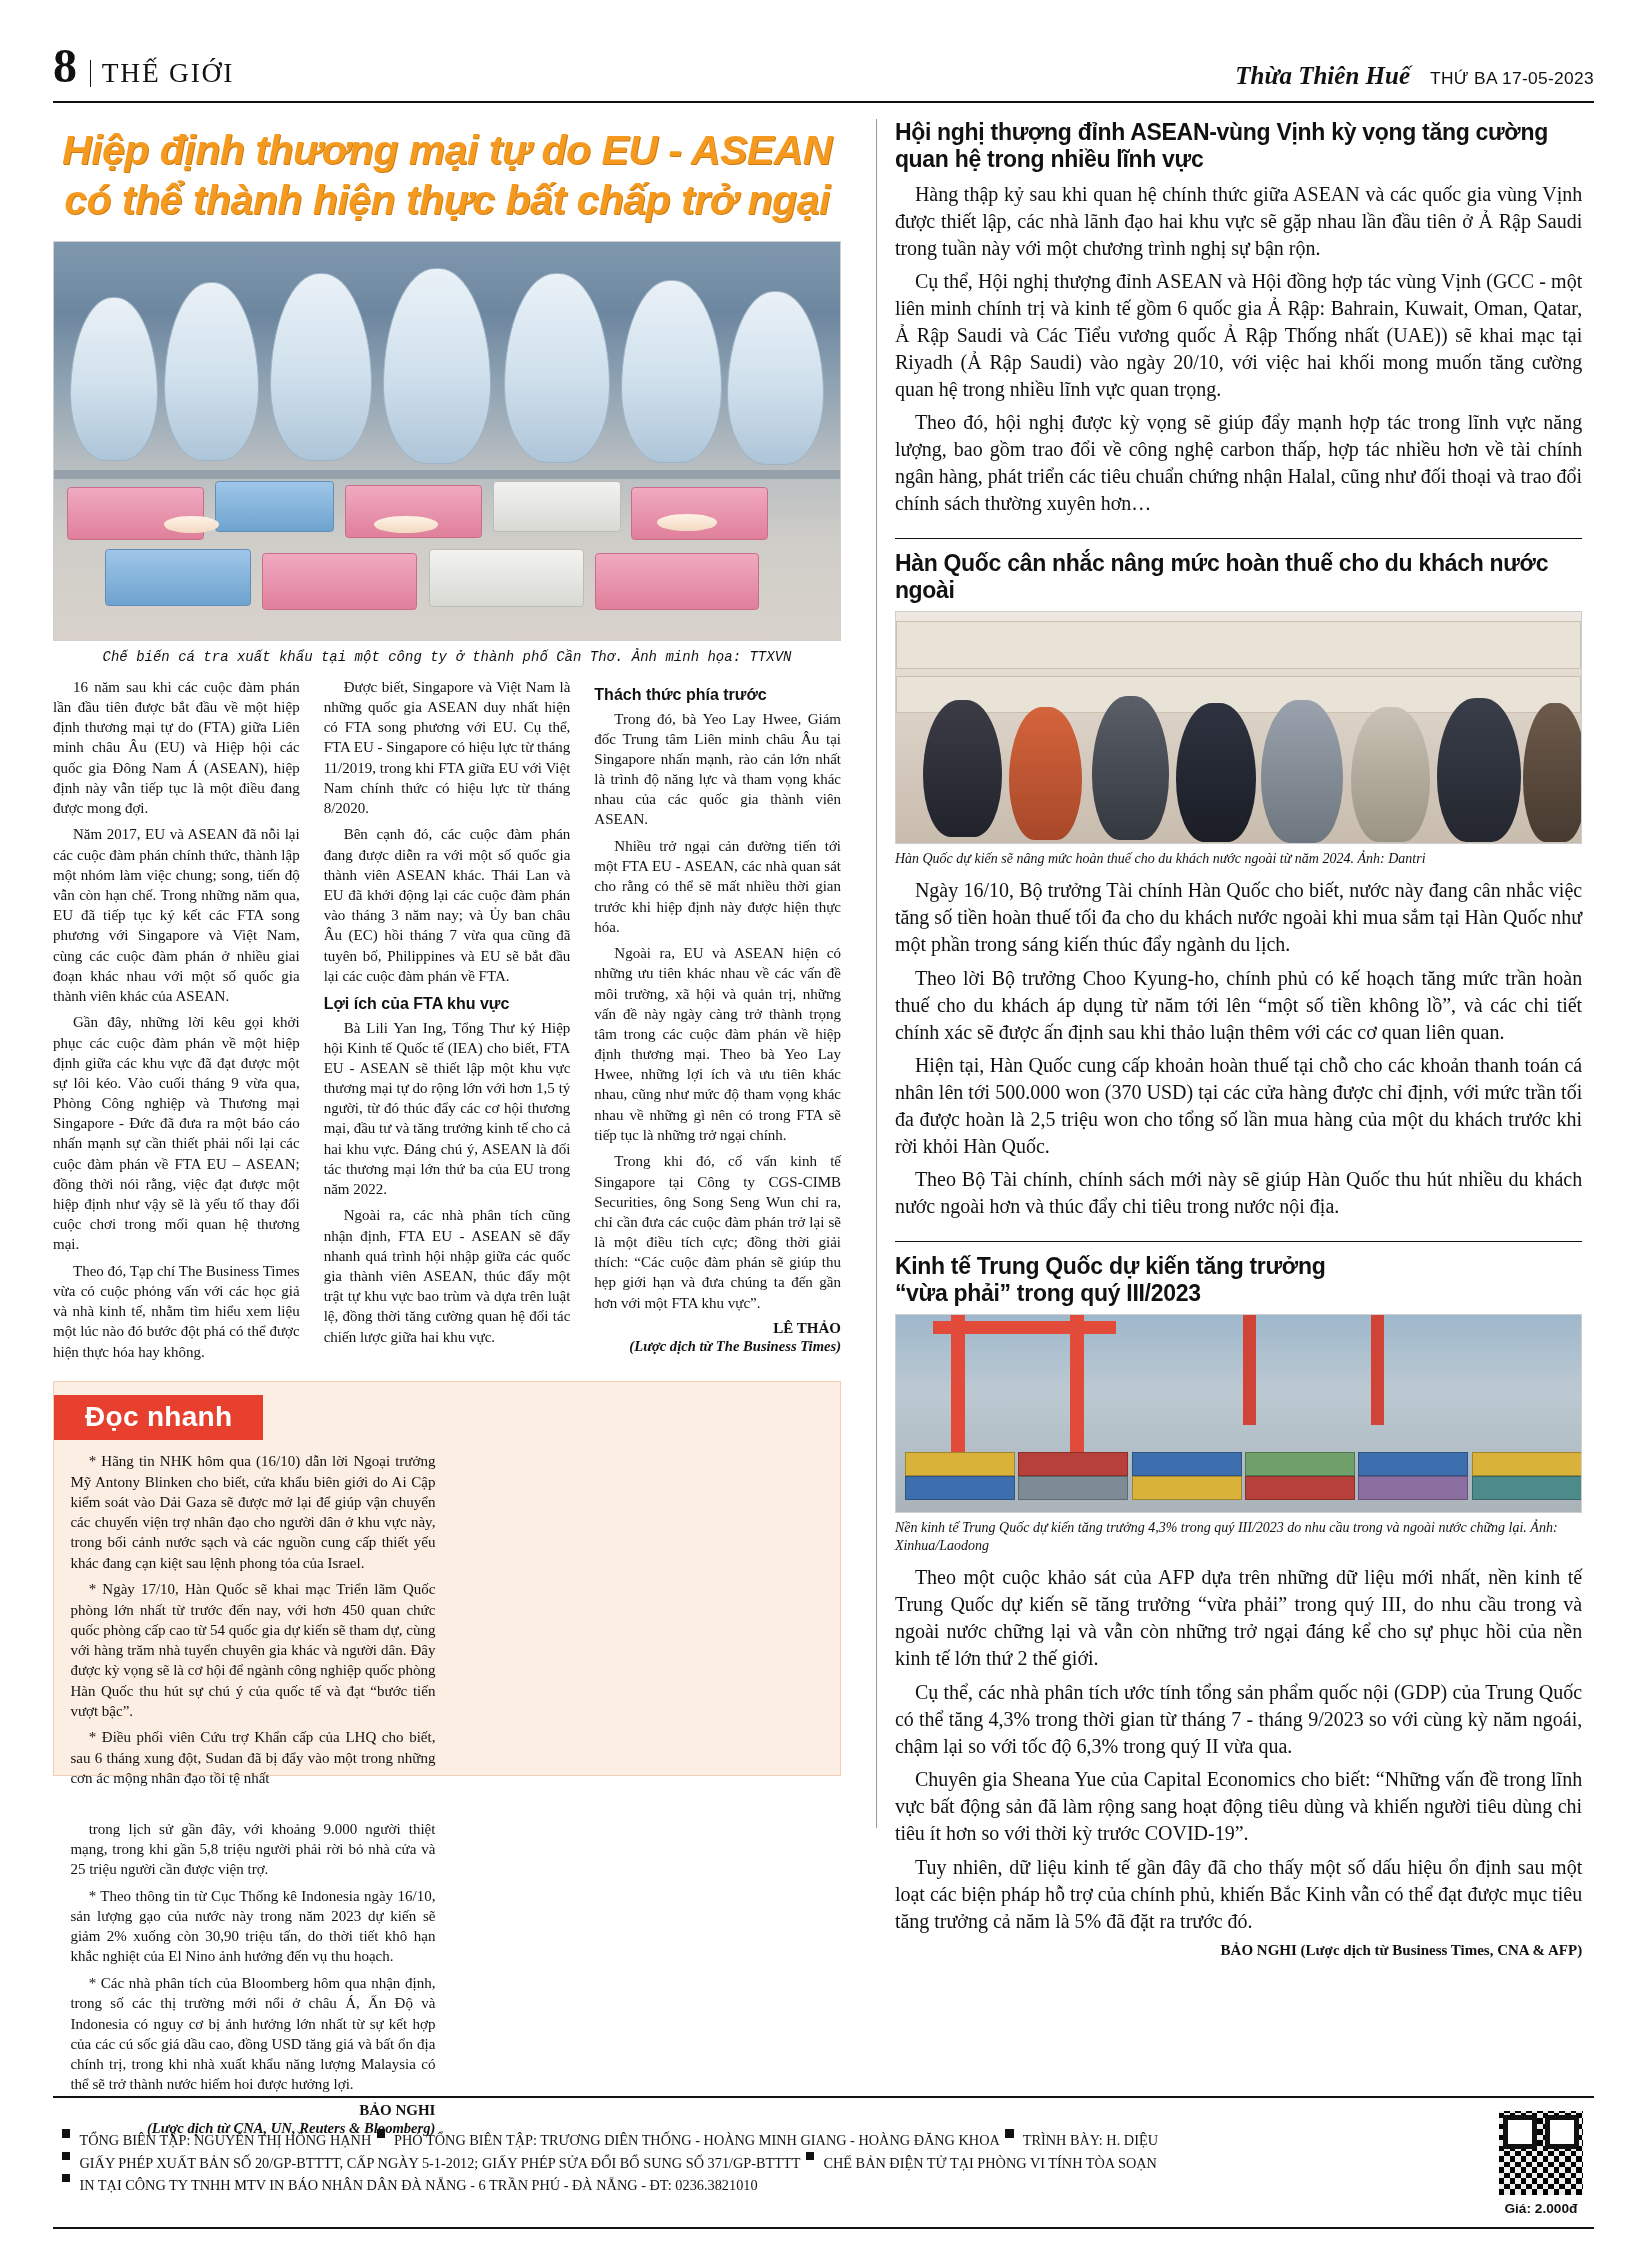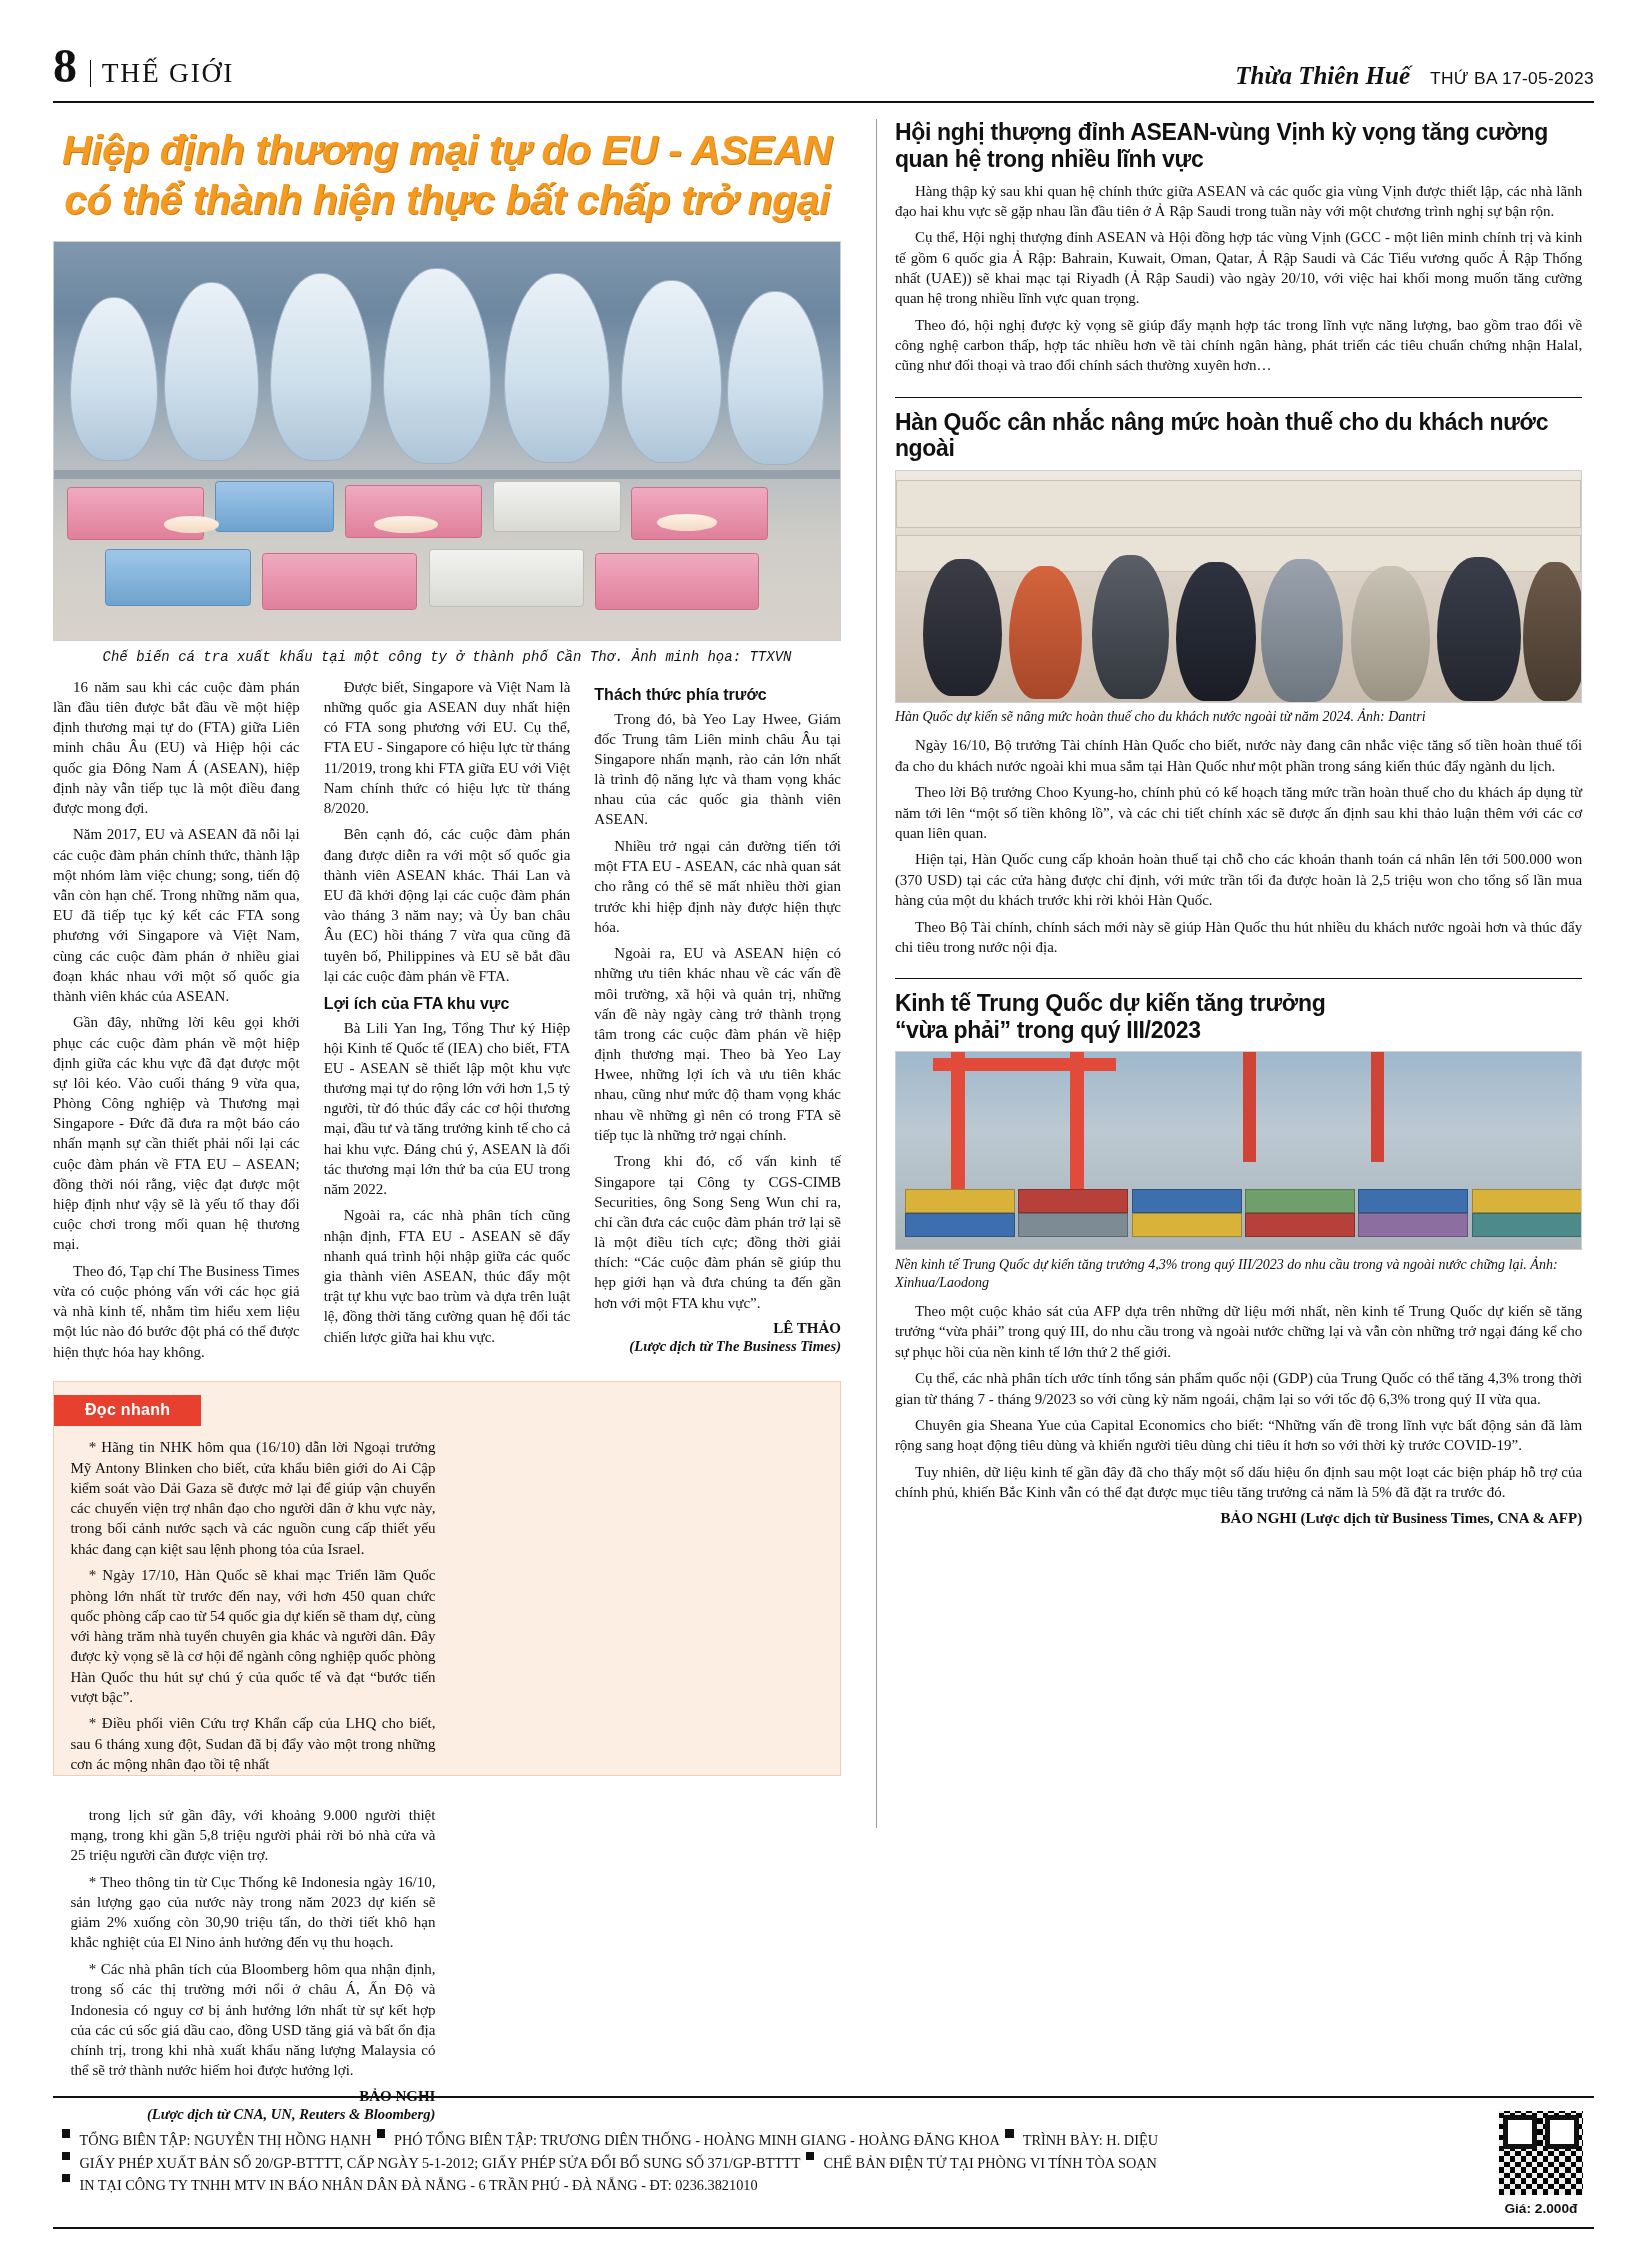--- a/index.html
+++ b/index.html
@@ -173,21 +173,21 @@
     font-family: "Liberation Sans", sans-serif;
     font-weight: bold;
     font-size: 23px;
     line-height: 1.17;
     margin: 0 0 7.3px 0;
     letter-spacing: -0.3px;
   }
   .r-head.sep { border-top: 1.8px solid #111; padding-top: 11px; margin-top: 21px; }
   p.rbody {
     font-family: "Liberation Serif", serif;
-    font-size: 15px;
+    font-size: 20px;
     line-height: 1.35;
     text-align: justify;
     margin: 0 0 6.4px 0;
     text-indent: 20px;
   }
   .r-photo {
     width: 100%;
     height: 233px;
     border: 0.9px solid #cfcfcf;
     position: relative;
@@ -219,21 +219,21 @@
     padding: 0 16.4px 14.6px 16.4px;
     position: relative;
     height: 395px;
   }
   .quickbox-tab {
     display: inline-block;
     background: #e8402e;
     color: #fff;
     font-family: "Liberation Sans", sans-serif;
     font-weight: bold;
-    font-size: 16px;
+    font-size: 28px;
     padding: 6.4px 31px 7.3px 31px;
     margin: 12.8px 0 11px -16.4px;
     letter-spacing: 0.3px;
   }
   .quick-cols { display: flex; gap: 24px; flex-direction: column; }
   .quick-col { width: 365px; }
   p.qbody {
     font-family: "Liberation Serif", serif;
     font-size: 15px;
     line-height: 1.35;

